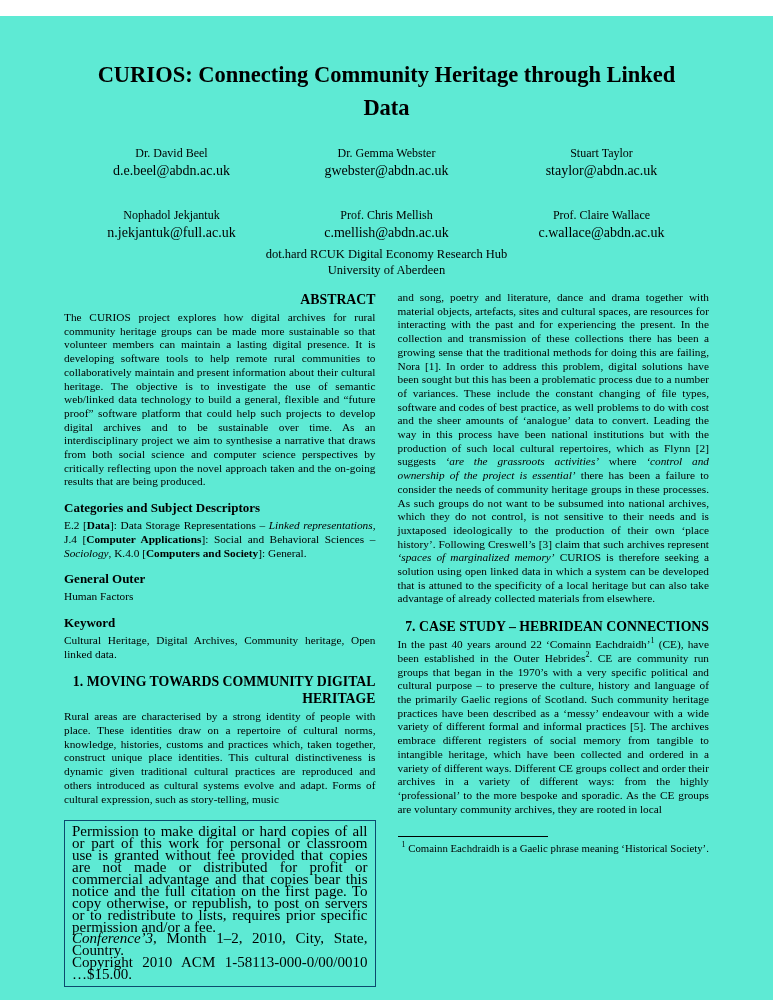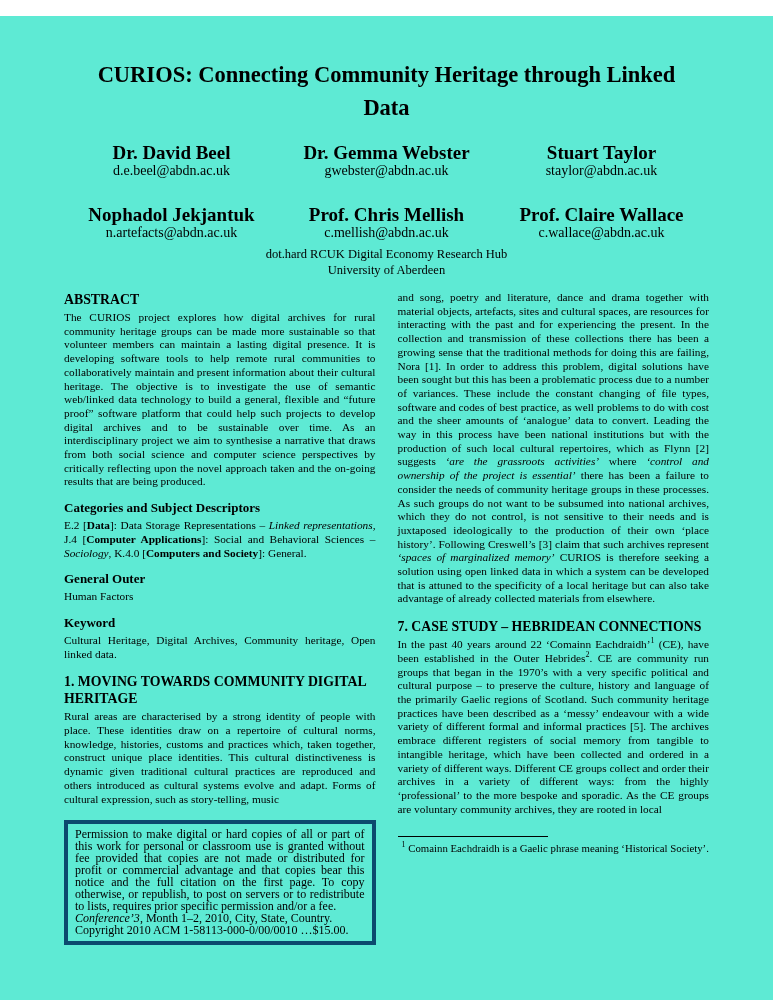--- a/index.html
+++ b/index.html
@@ -11,35 +11,35 @@
   }
   .title {
     font-size: 22.5px; font-weight: bold; text-align: center;
     line-height: 33px; margin: 0 auto; max-width: 580px;
   }
   .authors-grid {
     display: grid; grid-template-columns: repeat(3, 1fr);
     row-gap: 26px; margin-top: 20px;
   }
   .author { text-align: center; }
-  .author-name { font-size: 19px; line-height: 18px; font-weight: bold; }
+  .author-name { font-size: 12px; line-height: 18px; }
   .author-email { font-size: 14px; line-height: 18px; }
   .affiliation { text-align: center; font-size: 12.5px; line-height: 15.5px; margin-top: 5px; }
   .columns { display: flex; gap: 22px; margin-top: 13px; }
   .col { width: 0; flex: 1 1 0; font-size: 11.3px; line-height: 13.7px; text-align: justify; }
-  .h-major { font-size: 13.8px; font-weight: bold; margin: 12px 0 3px; text-align: left; line-height: 17px; }
+  .h-major { font-size: 13.8px; font-weight: bold; margin: 12px 0 3px; text-align: right; line-height: 17px; }
   .h-minor { font-size: 13px; font-weight: bold; margin: 11px 0 3px; text-align: left; line-height: 16px; }
   .col .first-head { margin-top: 0; }
   .col p { margin: 0; }
   .b { font-weight: bold; }
   .i { font-style: italic; }
   sup { font-size: 8px; line-height: 0; }
   .permission-box {
-    margin-top: 14px; border: 4px solid #0c4a6e; padding: 5px 7px;
-    font-size: 12px; line-height: 11.9px; text-align: justify;
+    margin-top: 14px; border: 1px solid #0c4a6e; padding: 5px 7px;
+    font-size: 15px; line-height: 11.9px; text-align: justify;
   }
   .permission-box p { margin: 0; }
   .footnote-area { margin-top: 20px; }
   .footnote-rule { width: 150px; border-top: 1px solid #000; height: 0; margin: 0 0 5px 0; }
   .footnote { font-size: 10.8px; line-height: 13.2px; text-align: justify; padding-left: 13px; text-indent: -9px; margin: 0; }
 </style>
 </head>
 <body>
 
 <div class="page">
@@ -54,21 +54,21 @@
     <div class="author">
       <div class="author-name">Dr. Gemma Webster</div>
       <div class="author-email">gwebster@abdn.ac.uk</div>
     </div>
     <div class="author">
       <div class="author-name">Stuart Taylor</div>
       <div class="author-email">staylor@abdn.ac.uk</div>
     </div>
     <div class="author">
       <div class="author-name">Nophadol Jekjantuk</div>
-      <div class="author-email">n.artefacts@abdn.ac.uk</div>
+      <div class="author-email">n.jekjantuk@full.ac.uk</div>
     </div>
     <div class="author">
       <div class="author-name">Prof. Chris Mellish</div>
       <div class="author-email">c.mellish@abdn.ac.uk</div>
     </div>
     <div class="author">
       <div class="author-name">Prof. Claire Wallace</div>
       <div class="author-email">c.wallace@abdn.ac.uk</div>
     </div>
   </div>

